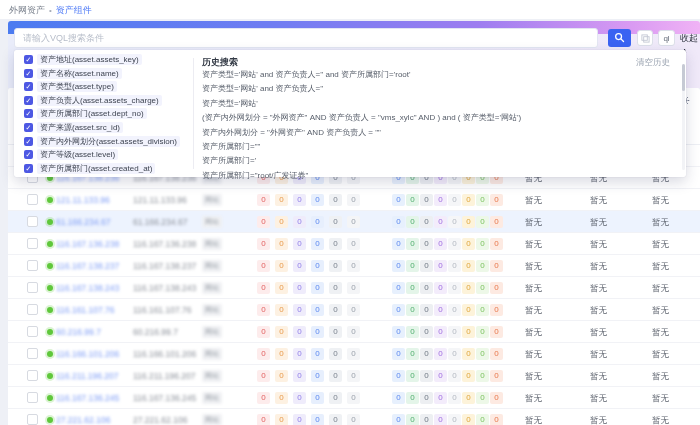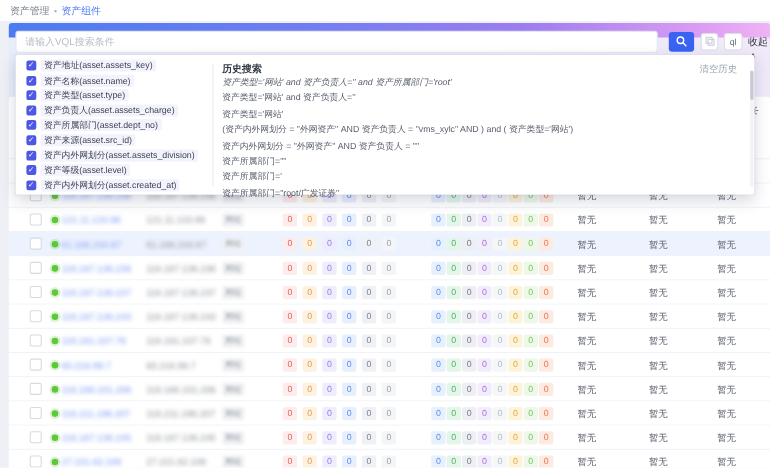--- a/index.html
+++ b/index.html
@@ -75,21 +75,21 @@
   .history-item { position:absolute; left:188px; right:22px; height:13px; font-size:8px; color:#565d69;
     white-space:nowrap; overflow:hidden; cursor:pointer; }
   .sb-track { position:absolute; right:1px; top:14px; width:3px; height:106px; background:#f2f3f6; border-radius:2px; }
   .sb-thumb { position:absolute; right:1px; top:14px; width:3px; height:27px; background:#c6cad4; border-radius:2px; }
 </style>
 </head>
 <body>
 
 <div class="crumbbar">
   <div class="inner">
-    <span>资产管理</span><span class="crumb-sep">•</span><span class="crumb-cur">资产组件</span>
+    <span>外网资产</span><span class="crumb-sep">•</span><span class="crumb-cur">资产组件</span>
   </div>
 </div>
 
 <div class="filter-panel">
   <div class="grad-strip"></div>
   <input class="vql-input" type="text" placeholder="请输入VQL搜索条件" style="">
   <button class="search-btn">
     <span>
       <svg width="11" height="11" viewBox="0 0 12 12">
           <circle cx="5" cy="5" r="3.2" fill="none" stroke="#fff" stroke-width="1.4"></circle>
@@ -540,28 +540,28 @@
       <div class="field-item" style="top: 71px;">
         <span class="fcb">✓</span>
         <span class="flabel">资产来源(asset.src_id)</span>
       </div>
       <div class="field-item" style="top: 98.2px;">
         <span class="fcb">✓</span>
         <span class="flabel">资产等级(asset.level)</span>
       </div>
       <div class="field-item" style="top: 111.8px;">
         <span class="fcb">✓</span>
-        <span class="flabel">资产内外网划分(asset.created_at)</span>
+        <span class="flabel">资产所属部门(asset.created_at)</span>
       </div>
     </div>
   <div class="vdiv"></div>
   <div class="hist-title">历史搜索</div>
   <div class="hist-clear">清空历史</div>
   <div id="history">
-      <div class="history-item" style="top: 19px; font-style: italic;">资产类型='网站' and 资产负责人='' and 资产所属部门='root'</div>
+      <div class="history-item" style="top: 19px;">资产类型='网站' and 资产负责人='' and 资产所属部门='root'</div>
       <div class="history-item" style="top: 33.4px;">资产类型='网站' and 资产负责人=''</div>
       <div class="history-item" style="top: 47.8px;">资产类型='网站'</div>
       <div class="history-item" style="top: 62.2px;">(资产内外网划分 = "外网资产" AND 资产负责人 = "vms_xylc" AND ) and ( 资产类型='网站')</div>
       <div class="history-item" style="top: 76.6px;">资产内外网划分 = "外网资产" AND 资产负责人 = ""</div>
       <div class="history-item" style="top: 91px;">资产所属部门=""</div>
       <div class="history-item" style="top: 105.4px;">资产所属部门='</div>
       <div class="history-item" style="top: 119.8px;">资产所属部门="root/广发证券"</div>
     </div>
   <div class="sb-track"></div>
   <div class="sb-thumb"></div>

